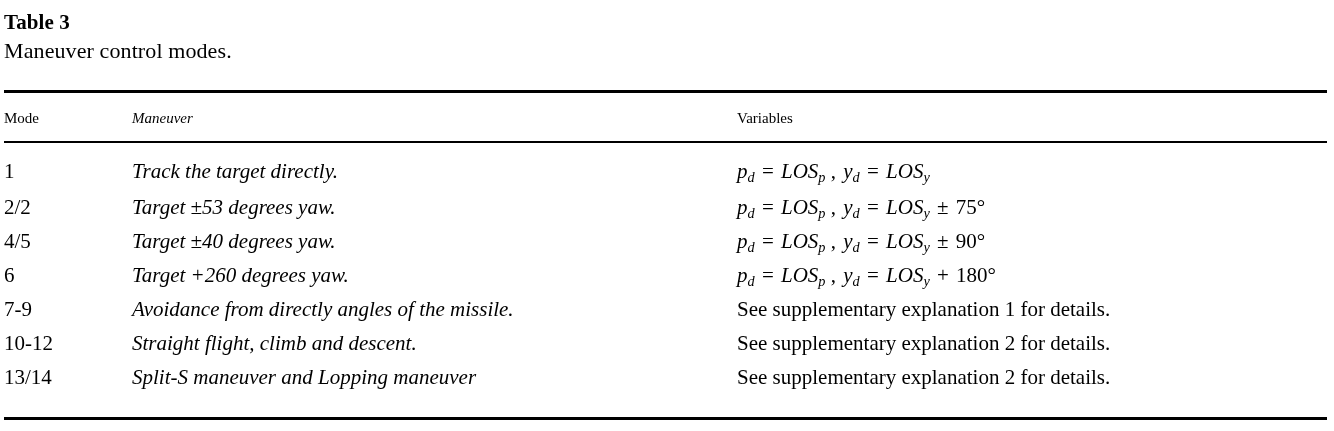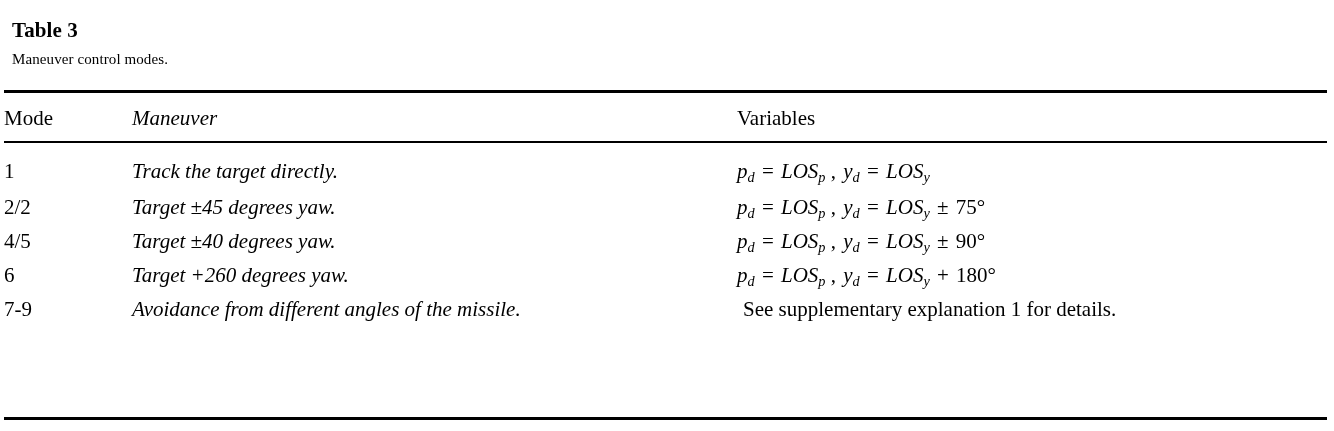--- a/index.html
+++ b/index.html
@@ -14,35 +14,35 @@
     font-family: "Liberation Serif", "DejaVu Serif", serif;
     color: #000000;
     overflow: hidden;
   }
 
   .table-figure {
     position: relative;
     width: 1334px;
     height: 431px;
     box-sizing: border-box;
-    padding: 8px;
+    padding: 0;
   }
 
   
   .caption {
     padding: 8px 0 0 4px;
   }
   .caption-label {
     font-size: 21px;
     font-weight: bold;
     line-height: 28px;
     letter-spacing: 0.1px;
   }
   .caption-text {
-    font-size: 15px;
+    font-size: 22px;
     font-weight: normal;
     line-height: 30px;
     letter-spacing: 0.1px;
   }
 
   
   .rule {
     position: absolute;
     left: 4px;
     width: 1323px;
@@ -65,21 +65,21 @@
   table.maneuver-table td {
     text-align: left;
     vertical-align: baseline;
     padding: 0;
     font-weight: normal;
     white-space: nowrap;
   }
   table.maneuver-table thead th {
     height: 45px;
     line-height: 45px;
-    font-size: 21px;
+    font-size: 15px;
     margin-left: 32px;
   }
   table.maneuver-table tbody tr { height: 34px; }
   table.maneuver-table tbody tr.first-body-row { height: 49px; }
   table.maneuver-table tbody td {
     line-height: 34px;
     font-size: 21px;
   }
   table.maneuver-table tbody tr.first-body-row td {
     vertical-align: bottom;
@@ -114,21 +114,21 @@
     font-style: normal;
     padding: 0 2px;
   }
   .math .num {
     font-style: normal;
   }
   .math .comma {
     font-style: normal;
     padding-right: 2px;
   }
-  .plain-note { font-style: normal; margin-left: 6px; }
+  .plain-note { font-style: normal; }
 </style>
 </head>
 <body>
 
 <div class="table-figure">
 
   <div class="caption">
     <div class="caption-label">Table 3</div>
     <div class="caption-text">Maneuver control modes.</div>
   </div>
@@ -151,34 +151,44 @@
       </tr>
     </thead>
     <tbody id="table-body">
         <tr class="first-body-row">
           <td class="cell-mode">1</td>
           <td class="cell-maneuver">Track the target directly.</td>
           <td class="cell-variables"><span class="math"><span class="var">p</span><sub>d</sub><span class="op"> = </span><span class="var">LOS</span><sub>p</sub><span class="comma"> , </span><span class="var">y</span><sub>d</sub><span class="op"> = </span><span class="var">LOS</span><sub>y</sub></span></td>
         </tr>
         <tr>
           <td class="cell-mode">2/2</td>
-          <td class="cell-maneuver">Target ±45 degrees yaw.</td>
+          <td class="cell-maneuver">Target ±53 degrees yaw.</td>
           <td class="cell-variables"><span class="math"><span class="var">p</span><sub>d</sub><span class="op"> = </span><span class="var">LOS</span><sub>p</sub><span class="comma"> , </span><span class="var">y</span><sub>d</sub><span class="op"> = </span><span class="var">LOS</span><sub>y</sub><span class="op"> ± </span><span class="num">75°</span></span></td>
         </tr>
         <tr>
           <td class="cell-mode">4/5</td>
           <td class="cell-maneuver">Target ±40 degrees yaw.</td>
           <td class="cell-variables"><span class="math"><span class="var">p</span><sub>d</sub><span class="op"> = </span><span class="var">LOS</span><sub>p</sub><span class="comma"> , </span><span class="var">y</span><sub>d</sub><span class="op"> = </span><span class="var">LOS</span><sub>y</sub><span class="op"> ± </span><span class="num">90°</span></span></td>
         </tr>
         <tr>
           <td class="cell-mode">6</td>
           <td class="cell-maneuver">Target +260 degrees yaw.</td>
           <td class="cell-variables"><span class="math"><span class="var">p</span><sub>d</sub><span class="op"> = </span><span class="var">LOS</span><sub>p</sub><span class="comma"> , </span><span class="var">y</span><sub>d</sub><span class="op"> = </span><span class="var">LOS</span><sub>y</sub><span class="op"> + </span><span class="num">180°</span></span></td>
         </tr>
         <tr>
           <td class="cell-mode">7-9</td>
-          <td class="cell-maneuver">Avoidance from different angles of the missile.</td>
+          <td class="cell-maneuver">Avoidance from directly angles of the missile.</td>
           <td class="cell-variables"><span class="plain-note">See supplementary explanation 1 for details.</span></td>
+        </tr>
+        <tr>
+          <td class="cell-mode">10-12</td>
+          <td class="cell-maneuver">Straight flight, climb and descent.</td>
+          <td class="cell-variables"><span class="plain-note">See supplementary explanation 2 for details.</span></td>
+        </tr>
+        <tr>
+          <td class="cell-mode">13/14</td>
+          <td class="cell-maneuver">Split-S maneuver and Lopping maneuver</td>
+          <td class="cell-variables"><span class="plain-note">See supplementary explanation 2 for details.</span></td>
         </tr>
       </tbody>
   </table>
 
 </div>
 
 </body></html>

